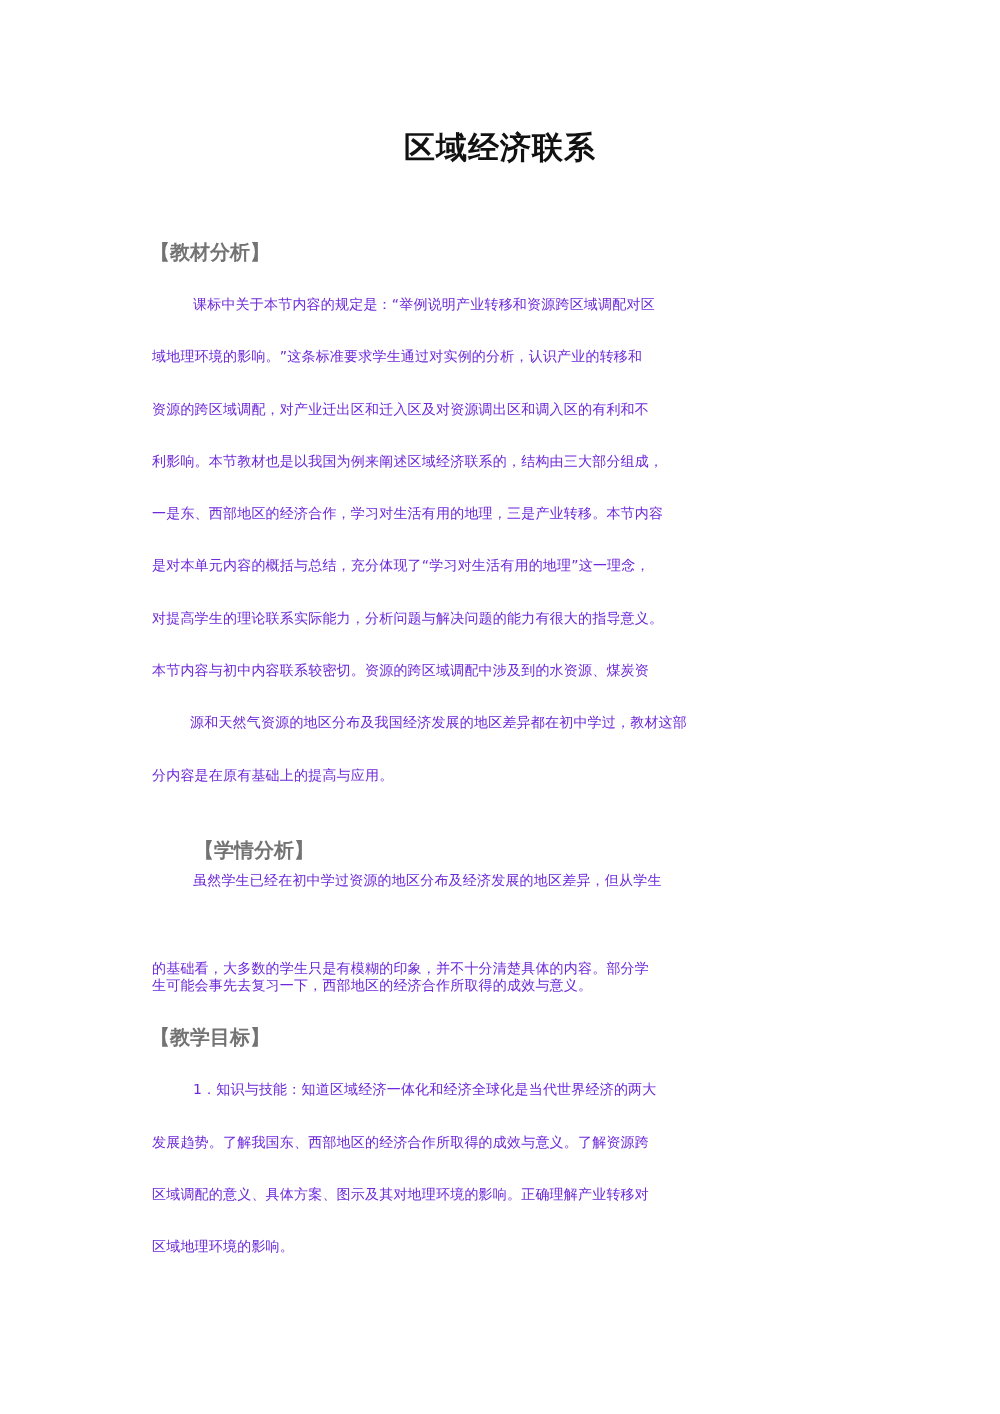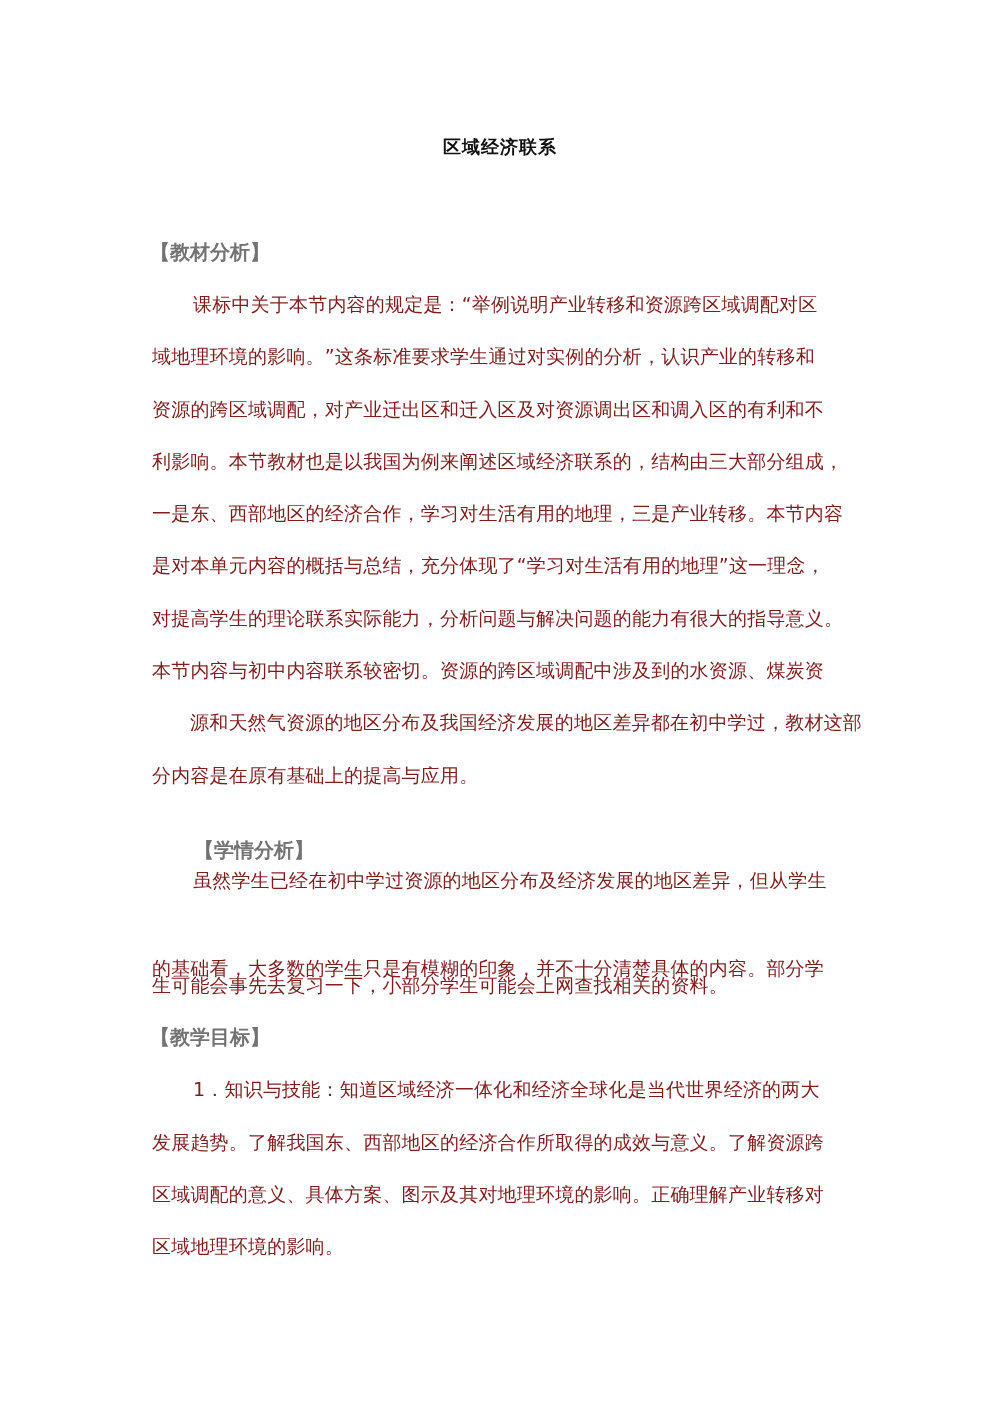--- a/index.html
+++ b/index.html
@@ -21,41 +21,41 @@
       top: 0;
       width: 1000px;
       height: 1414px;
     }
     .title {
       position: absolute;
       top: 127px;
       left: 0;
       width: 1000px;
       text-align: center;
-      font-size: 18px;
+      font-size: 31px;
       font-weight: bold;
       letter-spacing: 1px;
       line-height: 40px;
       color: #111;
     }
     .heading {
       position: absolute;
       left: 150px;
       font-size: 20px;
       font-weight: bold;
       line-height: 30px;
       color: #737373;
     }
     .line {
       position: absolute;
       left: 152px;
-      font-size: 19px;
+      font-size: 14px;
       line-height: 30px;
       white-space: nowrap;
-      color: #7f1d1d;
+      color: #6d28d9;
       letter-spacing: 0.2px;
     }
     .indent {
       left: 193px;
     }
   </style>
 </head>
 <body>
 
 <div class="page">
@@ -70,21 +70,21 @@
   <div class="line" style="top:498px;">一是东、西部地区的经济合作，学习对生活有用的地理，三是产业转移。本节内容</div>
   <div class="line" style="top:550px;">是对本单元内容的概括与总结，充分体现了“学习对生活有用的地理”这一理念，</div>
   <div class="line" style="top:603px;">对提高学生的理论联系实际能力，分析问题与解决问题的能力有很大的指导意义。</div>
   <div class="line" style="top:655px;">本节内容与初中内容联系较密切。资源的跨区域调配中涉及到的水资源、煤炭资</div>
   <div class="line" style="top:707px;margin-left:38px;">源和天然气资源的地区分布及我国经济发展的地区差异都在初中学过，教材这部</div>
   <div class="line" style="top:760px;">分内容是在原有基础上的提高与应用。</div>
 
   <div class="heading" style="top:835px;margin-left:44px;">【学情分析】</div>
   <div class="line indent" style="top:865px;">虽然学生已经在初中学过资源的地区分布及经济发展的地区差异，但从学生</div>
   <div class="line" style="top:917px;margin-top:36px;">的基础看，大多数的学生只是有模糊的印象，并不十分清楚具体的内容。部分学</div>
-  <div class="line" style="top:970px;">生可能会事先去复习一下，小部分学生可能会上网查找相关的资料。</div>
+  <div class="line" style="top:970px;">生可能会事先去复习一下，西部地区的经济合作所取得的成效与意义。</div>
 
   <div class="heading" style="top:1022px;">【教学目标】</div>
   <div class="line indent" style="top:1030px;margin-top:44px;">1．知识与技能：知道区域经济一体化和经济全球化是当代世界经济的两大</div>
   <div class="line" style="top:1127px;">发展趋势。了解我国东、西部地区的经济合作所取得的成效与意义。了解资源跨</div>
   <div class="line" style="top:1179px;">区域调配的意义、具体方案、图示及其对地理环境的影响。正确理解产业转移对</div>
   <div class="line" style="top:1231px;">区域地理环境的影响。</div>
 
 </div>
 
 </body></html>

